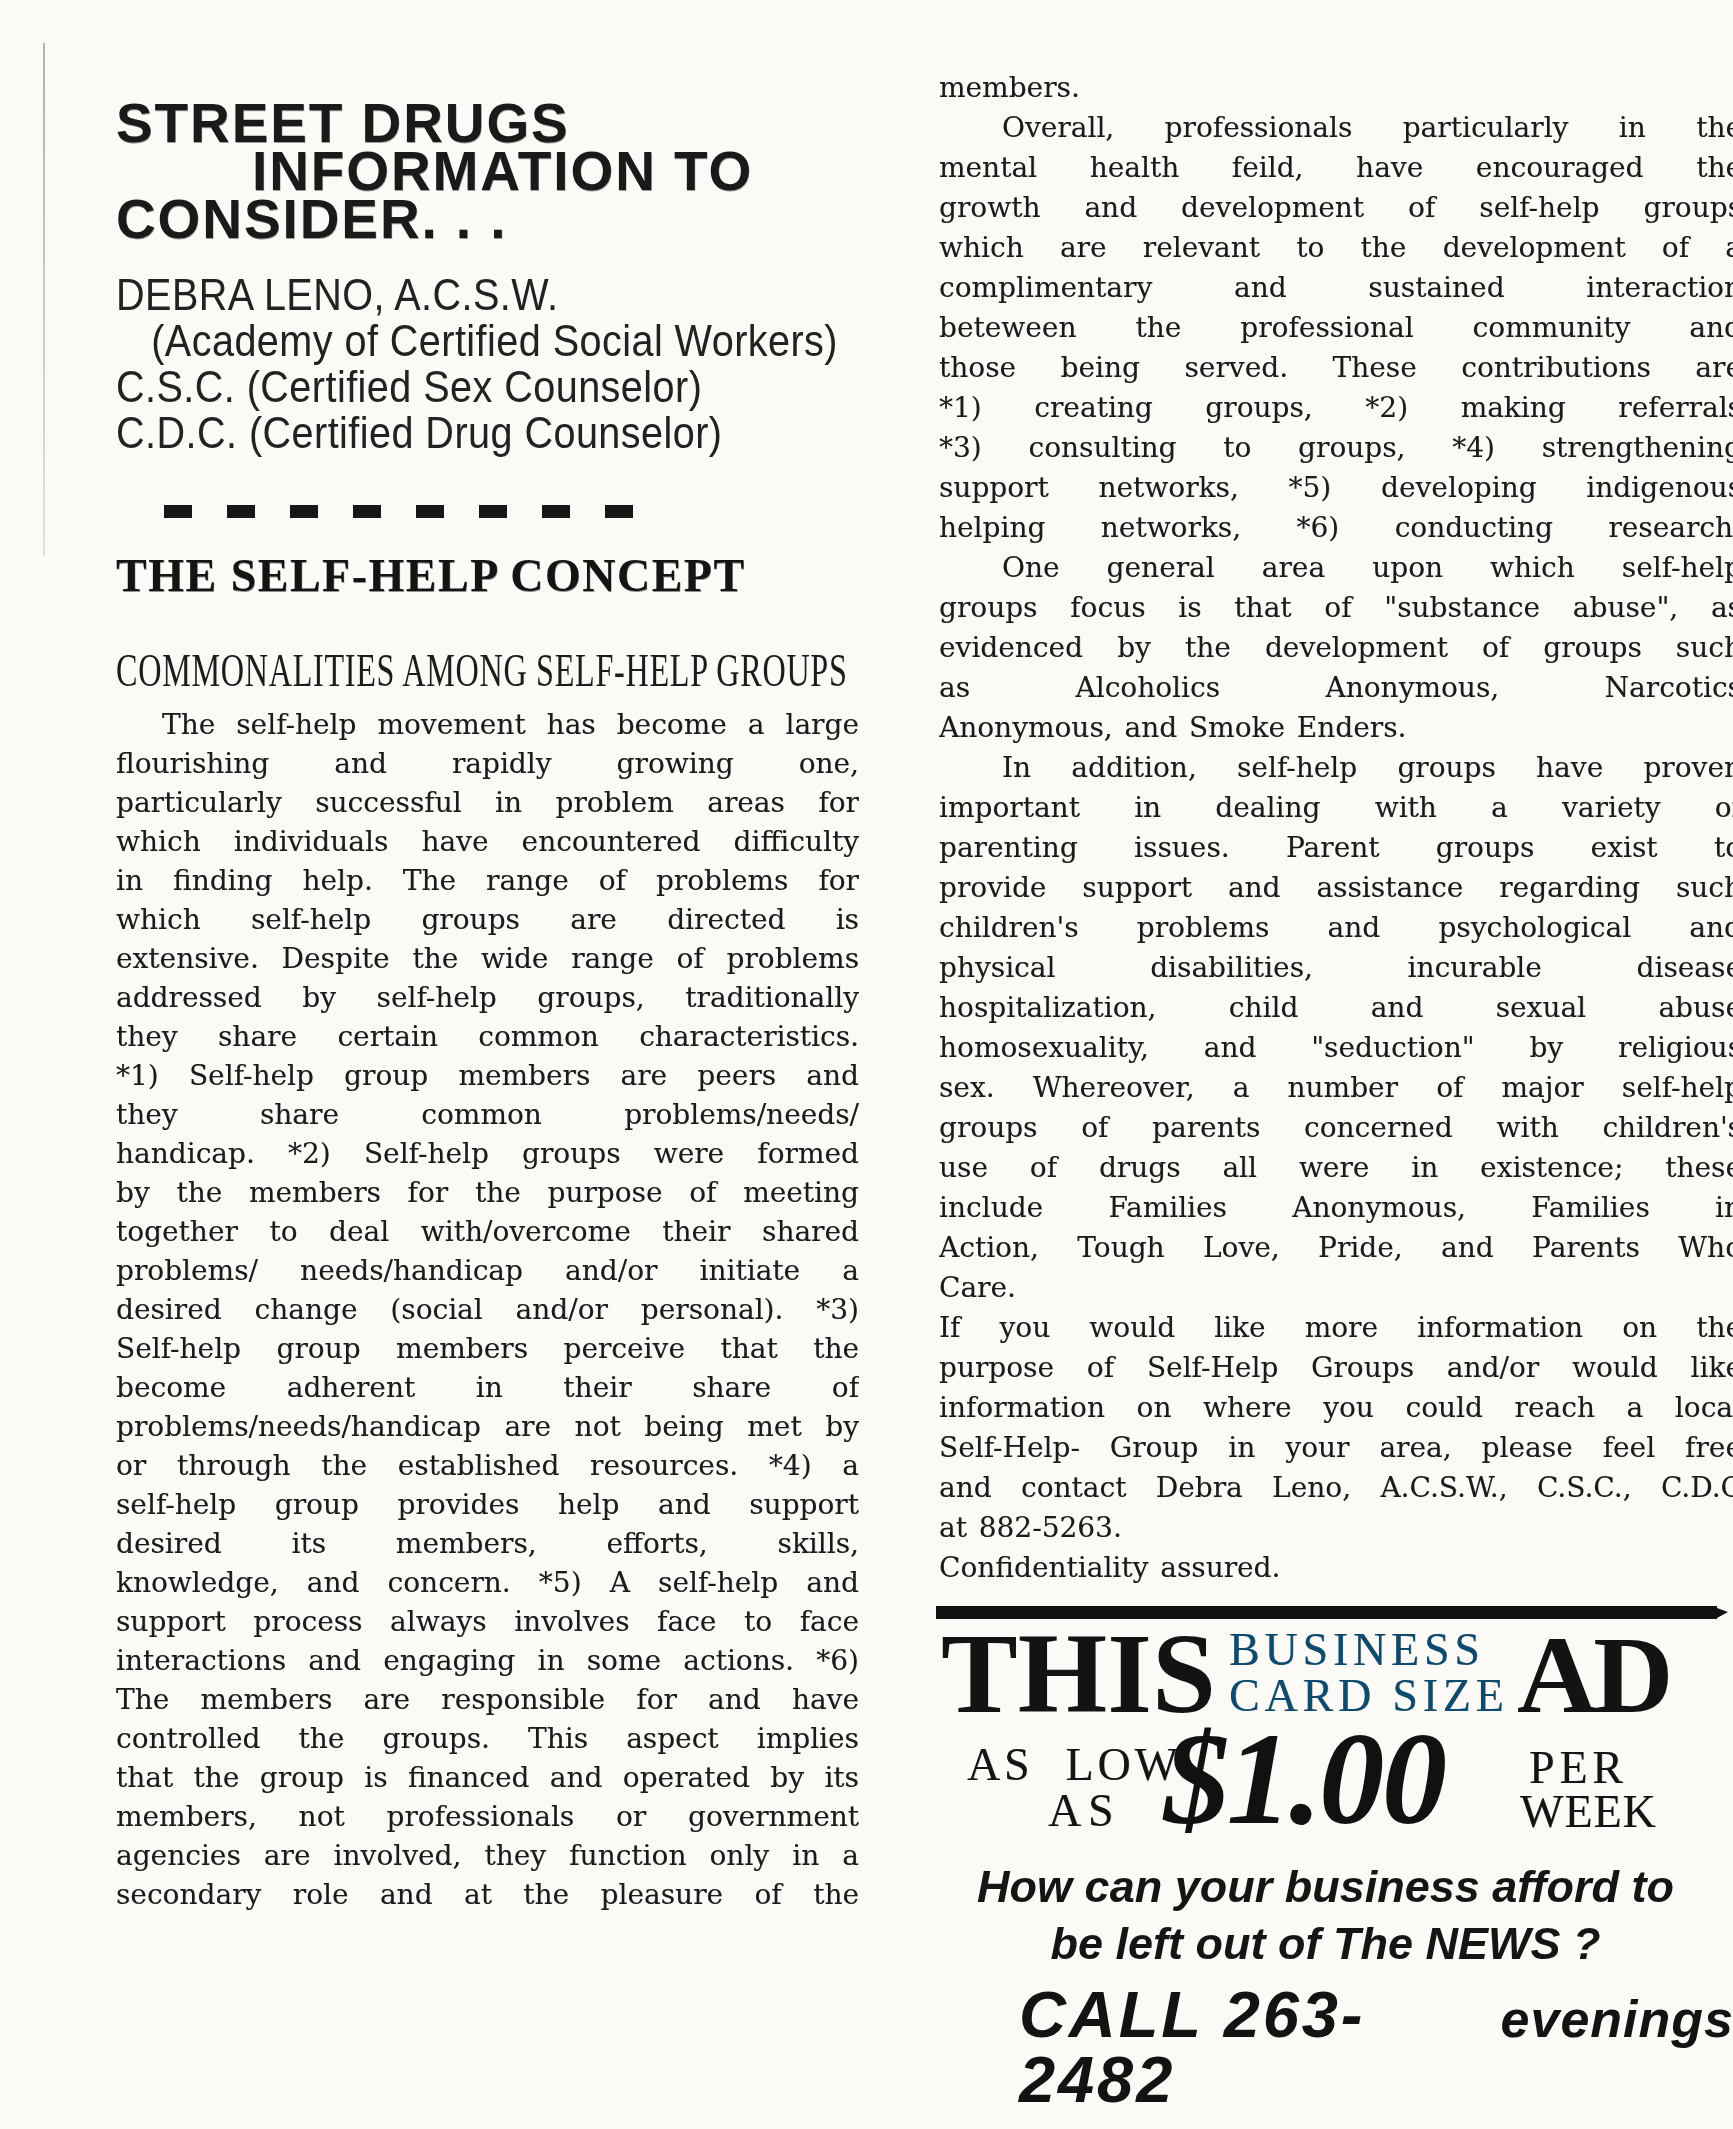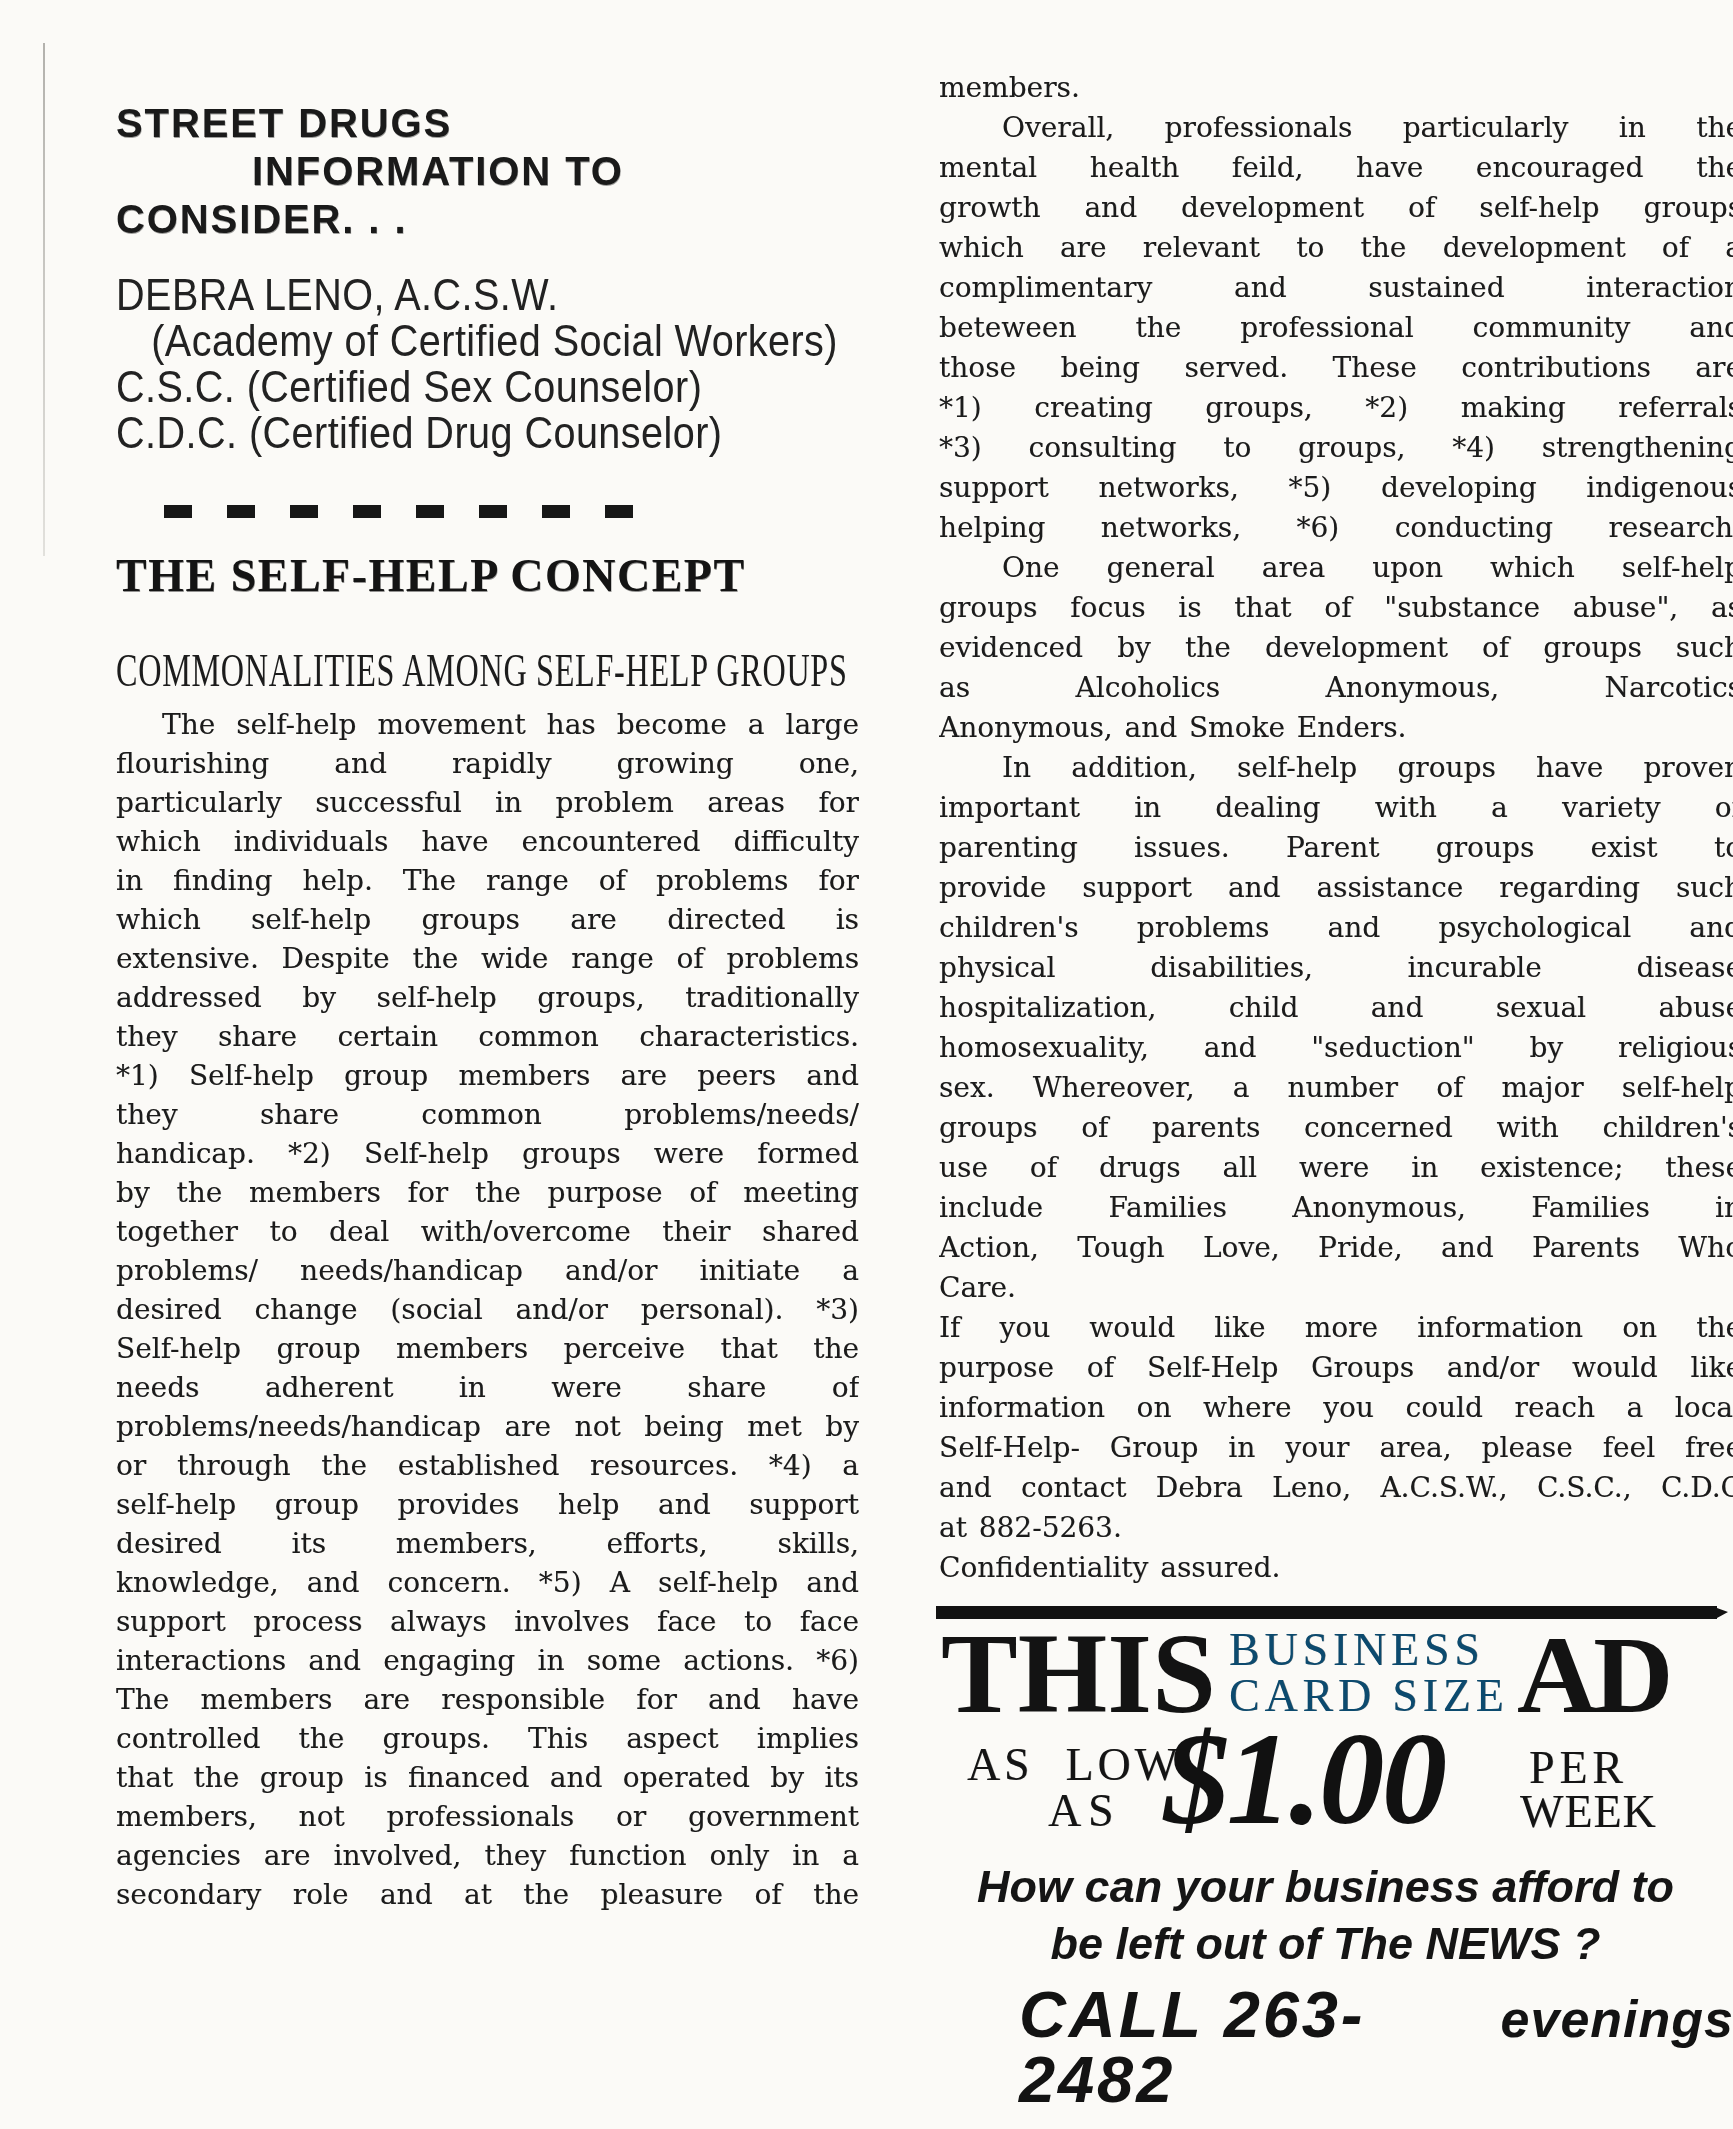--- a/index.html
+++ b/index.html
@@ -5,21 +5,21 @@
   html,body { margin:0; padding:0; }
   body { width:1734px; height:2129px; background:#e9e7e2; font-family:"DejaVu Serif", serif; }
   #page {
     position:relative; width:1734px; height:2129px; overflow:hidden;
     background:#fbfaf7; color:#161616;
   }
   
   #title {
     position:absolute; left:116px; top:99px; width:745px;
     font-family:"Liberation Sans", sans-serif; font-weight:bold;
-    font-size:40px; line-height:48px; letter-spacing:1.9px; color:#1a1a1a;
+    font-size:55px; line-height:48px; letter-spacing:1.9px; color:#1a1a1a;
     text-shadow:0.5px 0.5px 0.5px rgba(20,20,20,.4);
   }
   #title .t2 { padding-left:136px; }
   #byline {
     position:absolute; left:116px; top:272px; width:847px;
     font-family:"Liberation Sans", sans-serif; font-weight:normal;
     font-size:45px; line-height:46px; letter-spacing:0.5px; color:#222;
     transform:scaleX(0.88); transform-origin:0 0;
   }
   #byline .b2 { padding-left:40px; }
@@ -132,21 +132,21 @@
       <div class="line jl">addressed by self-help groups, traditionally</div>
       <div class="line jl">they share certain common characteristics.</div>
       <div class="line jl">*1) Self-help group members are peers and</div>
       <div class="line jl">they share common problems/needs/</div>
       <div class="line jl">handicap. *2) Self-help groups were formed</div>
       <div class="line jl">by the members for the purpose of meeting</div>
       <div class="line jl">together to deal with/overcome their shared</div>
       <div class="line jl">problems/ needs/handicap and/or initiate a</div>
       <div class="line jl">desired change (social and/or personal). *3)</div>
       <div class="line jl">Self-help group members perceive that the</div>
-      <div class="line jl">needs adherent in were share of</div>
+      <div class="line jl">become adherent in their share of</div>
       <div class="line jl">problems/needs/handicap are not being met by</div>
       <div class="line jl">or through the established resources. *4) a</div>
       <div class="line jl">self-help group provides help and support</div>
       <div class="line jl">desired its members, efforts, skills,</div>
       <div class="line jl">knowledge, and concern. *5) A self-help and</div>
       <div class="line jl">support process always involves face to face</div>
       <div class="line jl">interactions and engaging in some actions. *6)</div>
       <div class="line jl">The members are responsible for and have</div>
       <div class="line jl">controlled the groups. This aspect implies</div>
       <div class="line jl">that the group is financed and operated by its</div>

